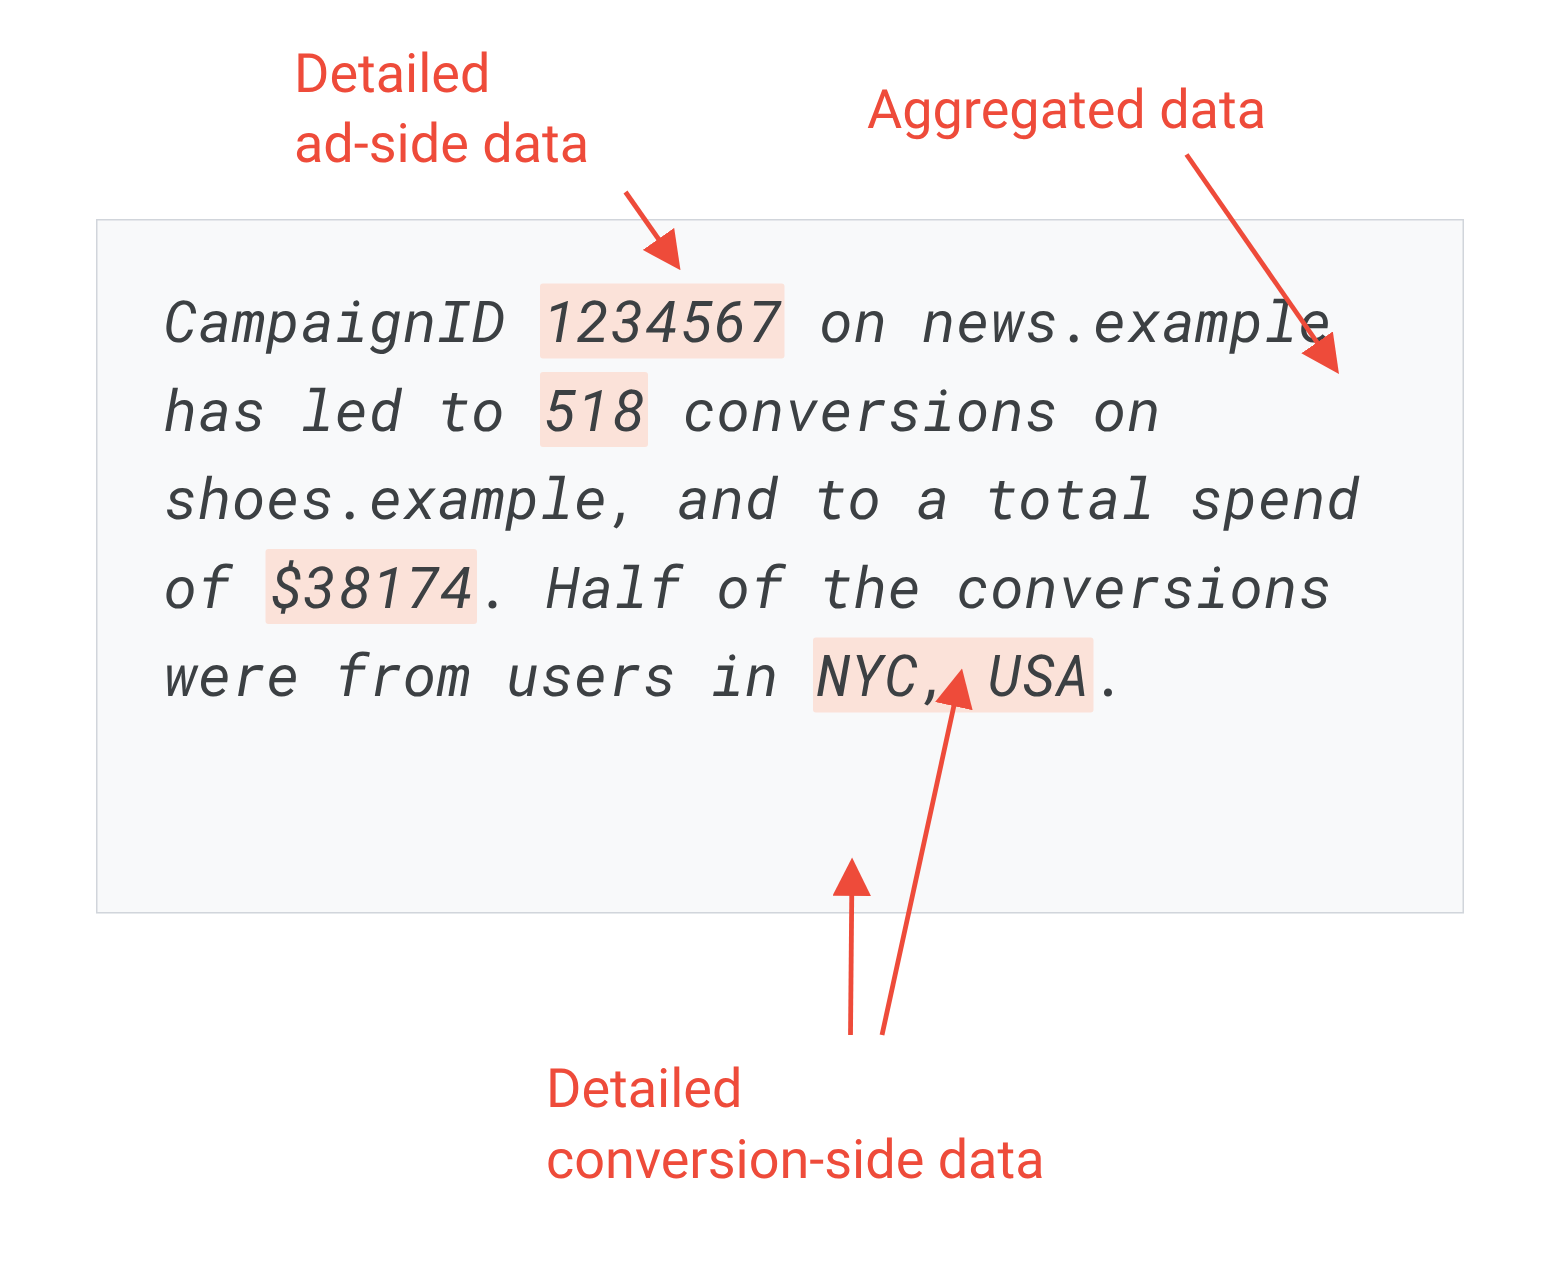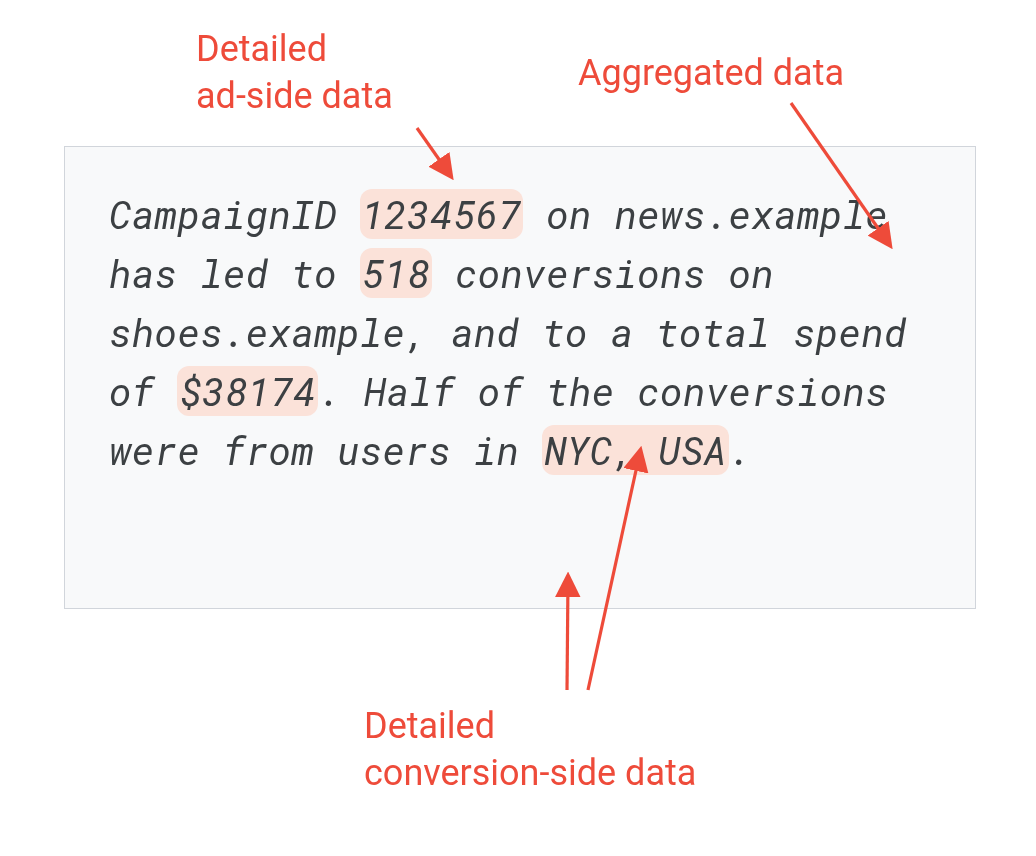--- a/index.html
+++ b/index.html
@@ -54,21 +54,21 @@
   }
 
   .body-text a, .body-text .u {
     text-underline-offset: 4px;
     color: inherit;
   }
 
   .hl {
     background: #fbe2d9;
     padding: 0px 2px;
-    border-radius: 12px;
+    border-radius: 2px;
   }
 
   
   svg.arrows {
     position: absolute;
     left: 0;
     top: 0;
     width: 1036px;
     height: 856px;
     pointer-events: none;

